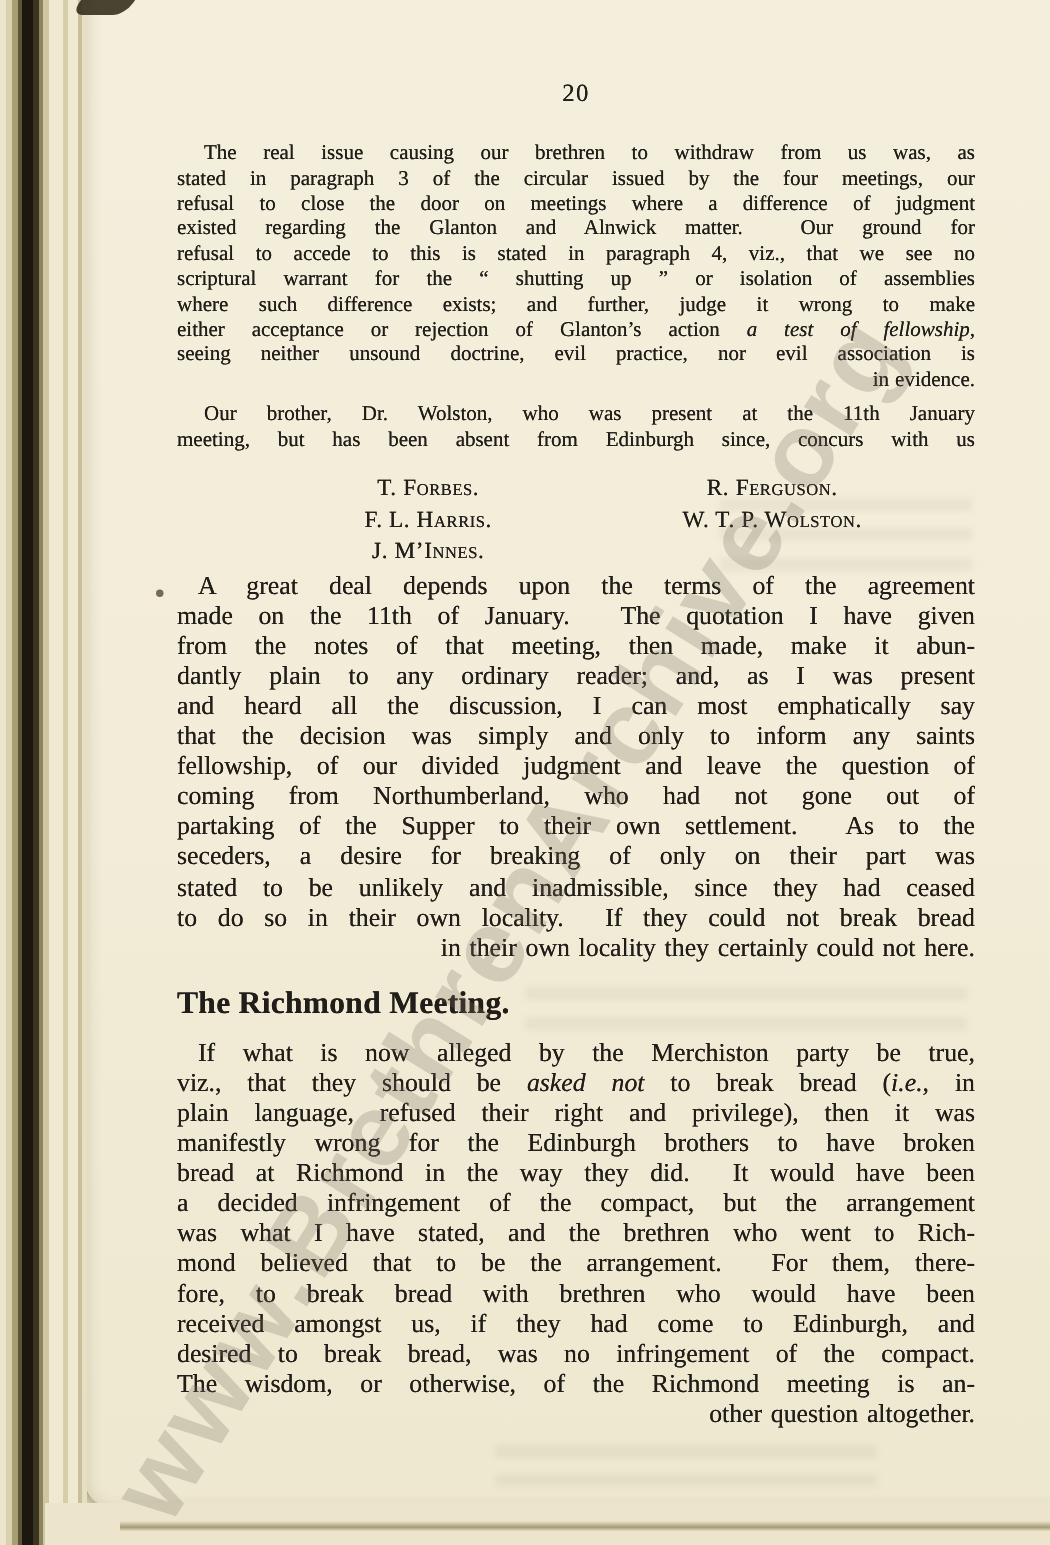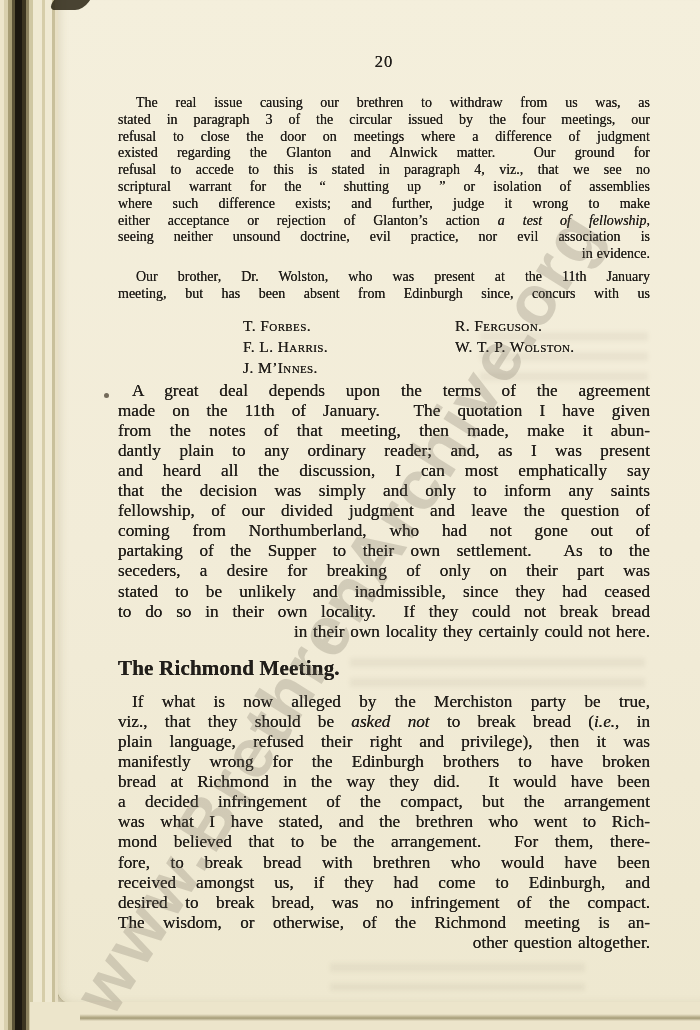--- a/index.html
+++ b/index.html
@@ -53,21 +53,21 @@
   .par.small .line.first{text-indent:18px;}
   .par.large{font-size:17.2px;--lh:20.1px;word-spacing:1.5px;}
   .par.large .line.first{text-indent:14px;}
   .par,.heading,.sigs,.pagenum{text-shadow:0 0 .4px currentColor;}
   [data-name="para-withdrawal"]{margin-top:23px;}
   [data-name="para-wolston"]{margin-top:6px;}
   [data-name="signatures"]{margin-top:12px;height:63px;position:relative;}
   [data-name="para-agreement"]{margin-top:3px;}
   [data-name="heading-richmond"]{margin-top:14px;font-weight:bold;font-size:21px;letter-spacing:.2px;}
   [data-name="para-richmond"]{margin-top:11px;}
-  .sig-col{position:absolute;top:0;}
+  .sig-col{position:absolute;top:0;text-align:center;}
   .sig-col.c1{left:125px;} .sig-col.c2{left:337px;}
   .sig{line-height:21px;font-size:15.5px;font-variant-caps:small-caps;letter-spacing:.4px;}
   
   .watermark{
     position:absolute;left:58px;top:985px;transform-origin:0 0;transform:rotate(-58deg);
     font-family:"Liberation Sans","DejaVu Sans",sans-serif;font-weight:bold;
     font-size:70px;letter-spacing:3px;white-space:nowrap;
     color:rgba(118,111,96,.26);pointer-events:none;
   }
   

